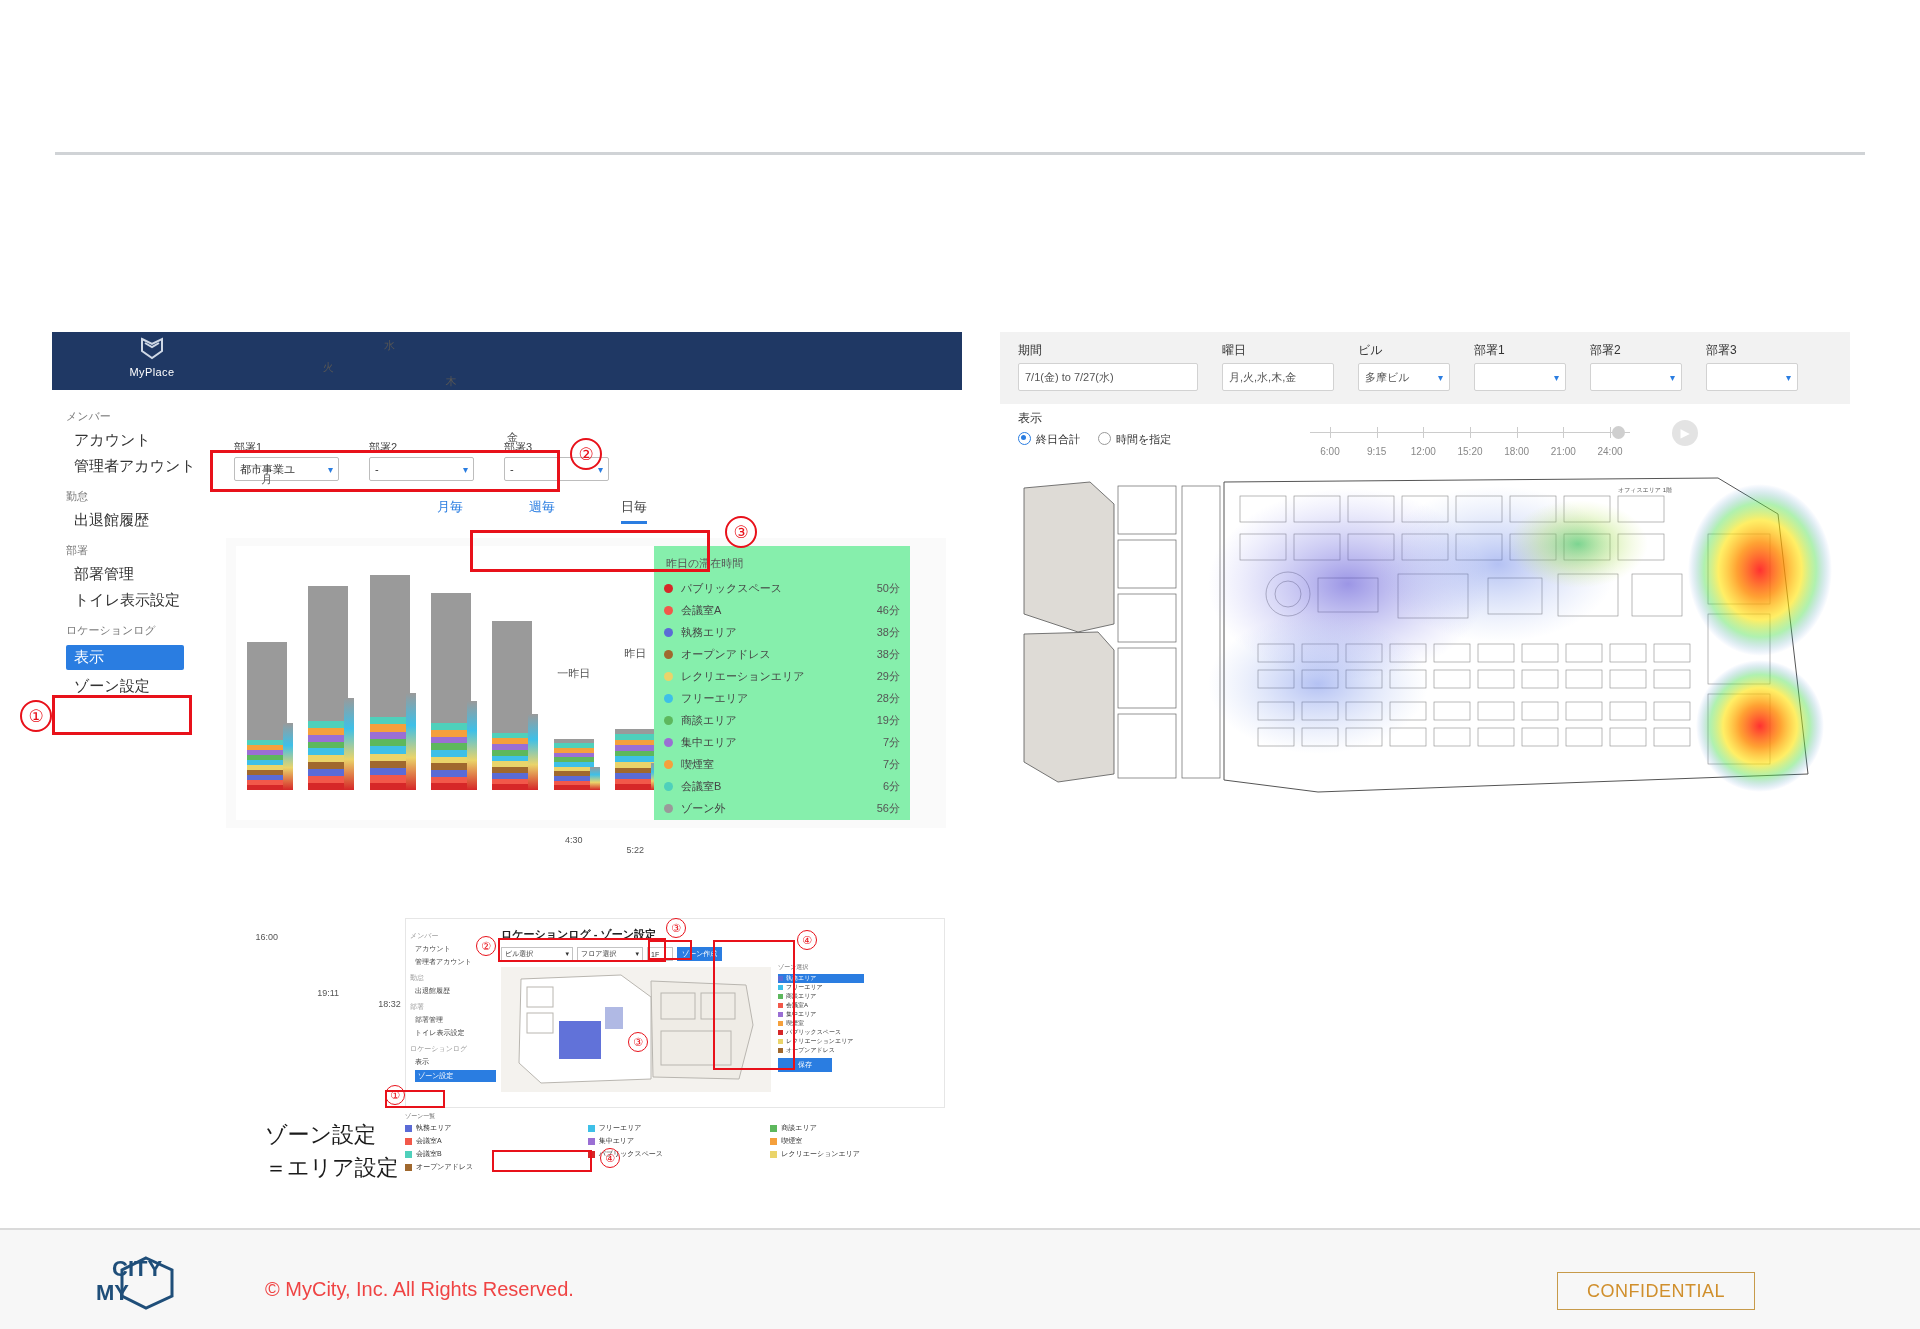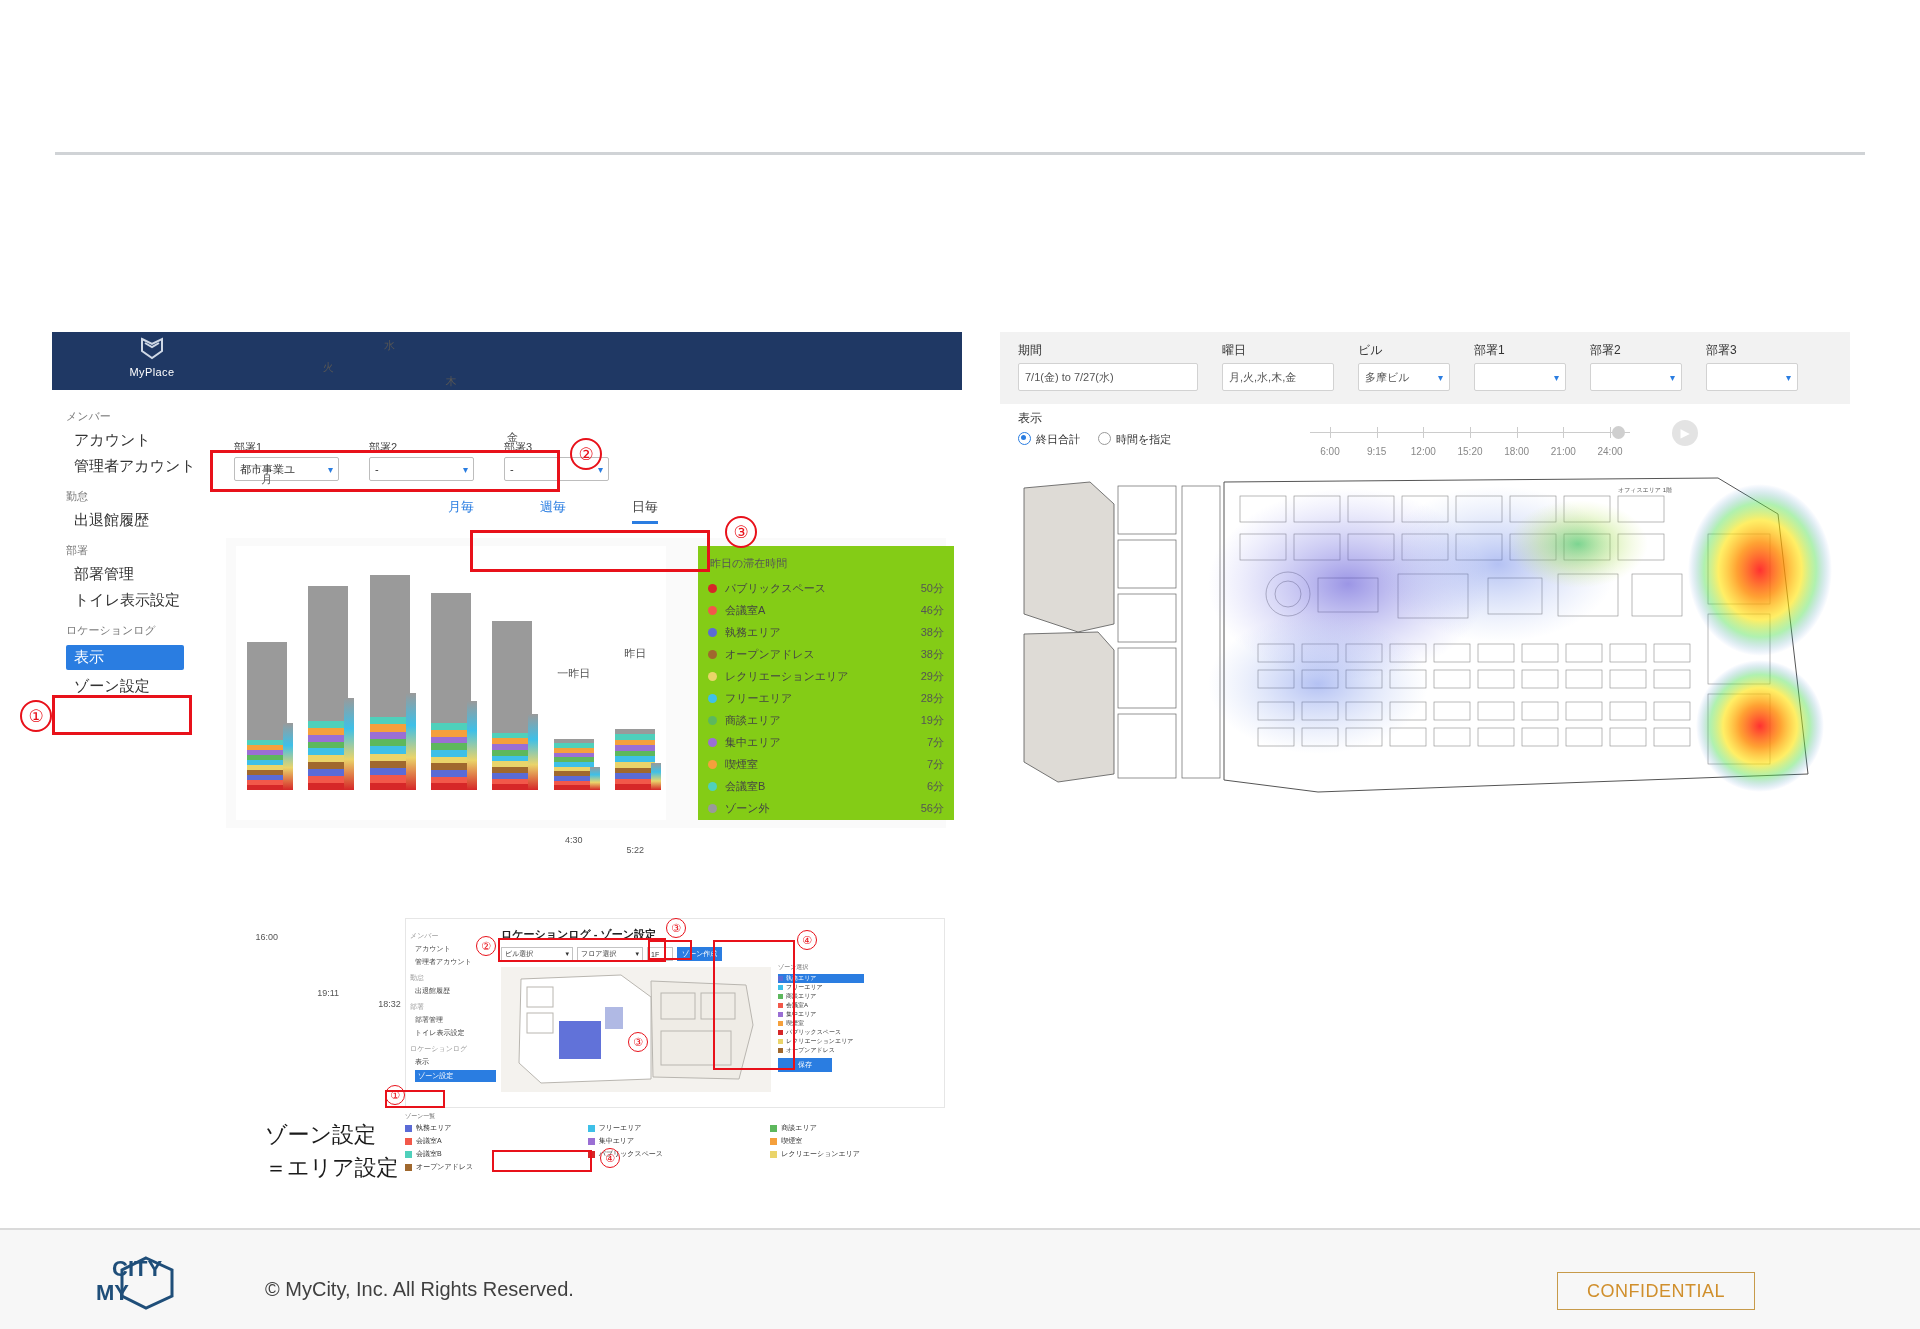--- a/index.html
+++ b/index.html
@@ -68,21 +68,21 @@
   .f-select{
     width:105px;height:24px;border:1px solid #bdbdbd;border-radius:2px;
     background:#fff;font-size:11px;color:#333;
     display:flex;align-items:center;justify-content:space-between;
     padding:0 5px;box-sizing:border-box;
   }
   .chev{color:#2a7de1;font-size:10px;}
 
   .tabs{
     position:absolute;left:225px;top:108px;width:210px;height:30px;
-    display:flex;justify-content:space-between;align-items:flex-start;margin-left:11px;
+    display:flex;justify-content:space-between;align-items:flex-start;
   }
   .tab{font-size:13px;color:#2a7de1;padding-bottom:5px;}
   .tab.sel{color:#444;border-bottom:3px solid #2a7de1;}
 
   .chart-card{
     position:absolute;left:14px;top:148px;width:720px;height:290px;
     background:#fafafa;
   }
   .chart-inner{
     position:absolute;left:10px;top:8px;width:430px;height:274px;
@@ -95,22 +95,22 @@
     font-size:11px;color:#555;
   }
   .bar-foot{
     position:absolute;bottom:12px;width:56px;text-align:center;
     font-size:9px;color:#555;
   }
   .seg{width:40px;margin:0 auto;}
   .minibar{position:absolute;bottom:30px;width:10px;}
 
   .legend{
-    position:absolute;left:472px;top:8px;width:256px;height:274px;
-    background:#84cc16;padding:8px 10px;box-sizing:border-box;
+    position:absolute;left:428px;top:8px;width:256px;height:274px;
+    background:#86efac;padding:8px 10px;box-sizing:border-box;
   }
   .legend-title{font-size:11px;color:#555;margin:2px 0 6px 2px;}
   .legend-row{
     display:flex;align-items:center;font-size:11px;color:#444;
     height:22px;
   }
   .dot{width:9px;height:9px;border-radius:50%;margin-right:8px;flex:none;}
   .lg-name{flex:1;}
   .lg-val{color:#555;}
 
@@ -190,21 +190,21 @@
   .hm-map{
     position:absolute;left:18px;top:142px;width:818px;height:330px;
     background:#ffffff;overflow:hidden;
   }
 
   
   .footer-rule{position:absolute;left:0;top:1228px;width:1920px;height:2px;background:#dadada;}
   .footer{position:absolute;left:0;top:1230px;width:1920px;height:99px;background:#f7f7f7;}
   .foot-logo{position:absolute;left:88px;top:1250px;width:90px;height:62px;color:#1f4e79;
              font-size:20px;line-height:1;}
-  .copyright{position:absolute;left:265px;top:1278px;font-size:20px;color:#404040;}
+  .copyright{position:absolute;left:265px;top:1278px;font-size:20px;color:#ef4444;}
   .confidential{
     position:absolute;left:1557px;top:1272px;width:196px;height:36px;
     border:1.5px solid #c79a4a;color:#d08f2c;font-size:18px;
     display:flex;align-items:center;justify-content:center;letter-spacing:.5px;
   }
 </style>
 </head>
 <body>
 
 <div class="slide">

